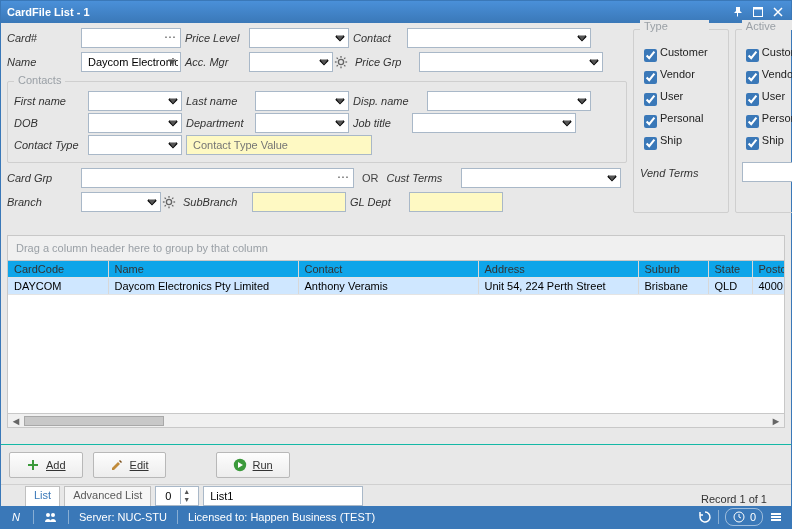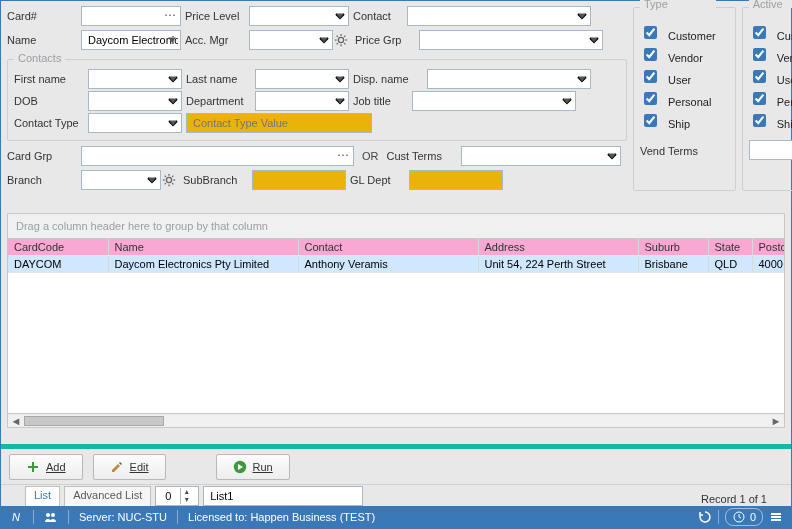--- a/index.html
+++ b/index.html
@@ -3,21 +3,21 @@
 <meta charset="utf-8">
 <style>
   * { box-sizing: border-box; font-family: "Segoe UI", Tahoma, Arial, sans-serif; font-size: 11px; }
   html,body { margin:0; padding:0; width:792px; height:529px; background:#fff; overflow:hidden; }
   .window { width:792px; height:529px; border:1px solid #3a78b8; display:flex; flex-direction:column; background:#e8e8e8; }
   .titlebar { height:22px; background:linear-gradient(#4a90d9,#3a78b8); color:#fff; display:flex; align-items:center; padding:0 6px; font-weight:600; }
   .titlebar .spacer { flex:1; }
   .titlebar .winicon { width:14px; height:14px; display:inline-flex; align-items:center; justify-content:center; margin-left:6px; cursor:pointer; }
   .form-area { padding:4px 6px 6px 6px; display:flex; flex-direction:column; gap:2px; background:#e8e8e8; }
   .row { display:flex; align-items:center; gap:4px; height:22px; }
-  .lbl { color:#333; }
+  .lbl { color:#333;font-style:italic; }
   .w-card { width:70px; }
   .w-name { width:70px; }
   .w-pl   { width:60px; }
   .w-acc  { width:60px; }
   .w-contact { width:50px; }
   .w-pgrp { width:60px; }
   .w-fn { width:70px; }
   .w-ln { width:65px; }
   .w-dn { width:70px; }
   .w-dep { width:65px; }
@@ -25,49 +25,49 @@
   .w-dob { width:70px; }
   .w-ct { width:70px; }
   .w-cg { width:70px; }
   .w-br { width:70px; }
   .w-sb { width:65px; }
   .w-gl { width:55px; }
   .w-custt { width:70px; }
   .w-vendt { width:65px; }
 
   .combo { display:inline-flex; align-items:center; background:#fff; border:1px solid #a9b8c8; height:20px; padding:0 0 0 4px; position:relative; }
-  .combo.disabled { background:#eab308; color:#888; }
+  .combo.disabled { background:#fef9c3; color:#888; }
   .combo select, .combo input { border:none; outline:none; background:transparent; width:100%; height:100%; font-size:11px; }
   .combo::after { content:""; position:absolute; right:4px; top:50%; width:0; height:0; border-left:4px solid transparent; border-right:4px solid transparent; border-top:5px solid #555; transform:translateY(-50%); pointer-events:none; }
   .combo.nodown::after{display:none;}
   .combo.ellipsis::before { content:"\22EF"; position:absolute; right:4px; top:50%; transform:translateY(-55%); color:#555; pointer-events:none; font-size:12px; }
   .combo .gear { position:absolute; right:-18px; top:-1px; width:18px; height:20px; display:flex; align-items:center; justify-content:center; }
   .gearicon { width:14px; height:14px; }
 
   .fieldset { border:1px solid #cfcfcf; border-radius:2px; padding:4px 19px 6px 6px; margin-top:2px; }
   .fieldset .legend { position:relative; top:-12px; left:0; background:#e8e8e8; color:#9aa0a6; padding:0 4px; display:inline-block; height:10px; }
   .fieldset.typelike { flex:1; display:flex; flex-direction:column; gap:4px; padding-top:2px; min-width:88px; }
-  .cbrow { display:flex; align-items:flex-end; gap:8px; height:18px; color:#222; }
+  .cbrow { display:flex; align-items:flex-start; gap:0; height:18px; color:#222; }
   .cbrow input[type=checkbox]{ width:13px; height:13px; accent-color:#3a78b8; }
 
   .right-panels { display:flex; gap:6px; }
 
   .grid-wrapper { border:1px solid #c8c8c8; background:#fff; margin:16px 6px; flex:1; display:flex; flex-direction:column; overflow:hidden; }
   .group-hint { color:#9aa0a6; padding:6px 8px; border-bottom:1px solid #c8c8c8; background:#f0f0f0; }
   .grid { width:100%; border-collapse:collapse; table-layout:fixed; }
   .grid th, .grid td { border-right:1px solid #d8d8d8; border-bottom:1px solid #e4e4e4; padding:2px 6px; text-align:left; white-space:nowrap; overflow:hidden; }
-  .grid th { background:#f9a8d4; font-weight:400; color:#333; position:sticky; top:0; }
+  .grid th { background:#0ea5e9; font-weight:400; color:#333; position:sticky; top:0; }
   .grid tbody tr.sel td { background:#cfe7ff; }
   .gridbody { flex:1; overflow:auto; }
 
   .hscroll { height:14px; background:#f0f0f0; border-top:1px solid #c8c8c8; display:flex; align-items:center; padding:0 2px; gap:2px;}
   .hscroll .thumb { height:10px; width:140px; background:#c8c8c8; border:1px solid #a8a8a8; }
   .hscroll .arrow { width:12px; height:10px; display:flex; align-items:center; justify-content:center; color:#666; }
 
-  .toolbar { height:40px; background:#e8e8e8; display:flex; align-items:center; gap:10px; padding:6px 8px; border-top:5px solid #14b8a6; }
+  .toolbar { height:40px; background:#e8e8e8; display:flex; align-items:center; gap:10px; padding:6px 8px; border-top:1px solid #14b8a6; }
   .btn { display:inline-flex; align-items:center; gap:6px; height:26px; padding:0 16px; background:linear-gradient(#fdfdfd,#ededed); border:1px solid #b8b8b8; border-radius:2px; cursor:pointer; color:#333; }
   .btn.dim { color:#555; }
   .btn .icon { width:14px; height:14px; display:inline-flex; align-items:center; justify-content:center; }
 
   .listrow { height:22px; background:#e8e8e8; display:flex; align-items:center; gap:4px; padding:0 24px; border-top:1px solid #d0d0d0; }
   .tab { height:20px; padding:2px 8px; background:#f6f6f6; border:1px solid #c0c0c0; border-bottom:none; color:#5a5a5a; }
   .tab.active { background:#fff; color:#3a78b8; }
   .spin { width:44px; height:20px; display:inline-flex; border:1px solid #a9b8c8; background:#fff; align-items:center; }
   .spin input { border:none; width:24px; text-align:center; outline:none; }
   .spin .spinbtns { display:flex; flex-direction:column; border-left:1px solid #a9b8c8;}
@@ -81,20 +81,40 @@
   .pill { border:1px solid rgba(255,255,255,0.5); padding:1px 6px; border-radius:8px; display:inline-flex; align-items:center; gap:4px; }
 
   .or-label { color:#444; padding:0 4px; }
   svg { display:block; }
 </style>
 </head>
 <body>
 
 <div class="window">
 
+  <div class="titlebar">
+    <span>CardFile List - 1</span>
+    <span class="spacer"></span>
+    <span class="winicon">
+        <svg width="10" height="10" viewBox="0 0 10 10">
+          <path d="M3 0h4v4l2 2H5v4L4 9V6H1l2-2z" fill="#fff"></path>
+        </svg>
+      </span>
+    <span class="winicon">
+        <svg width="10" height="10" viewBox="0 0 10 10">
+          <rect x="0.5" y="0.5" width="9" height="9" fill="none" stroke="#fff"></rect>
+          <rect x="0.5" y="0.5" width="9" height="2" fill="#fff"></rect>
+        </svg>
+      </span>
+    <span class="winicon">
+        <svg width="10" height="10" viewBox="0 0 10 10">
+          <path d="M1 1l8 8M9 1l-8 8" stroke="#fff" stroke-width="1.5"></path>
+        </svg>
+      </span>
+  </div>
 
   <div class="form-area">
     <div style="display:flex; gap:6px;">
       <div style="flex:0 0 620px; display:flex; flex-direction:column; gap:2px;">
         <div class="row">
           <span class="lbl w-card">Card#</span>
           <span class="combo nodown ellipsis" style="width:100px">
               <input type="text" style="">
             </span>
           <span class="lbl w-pl">Price Level</span>

